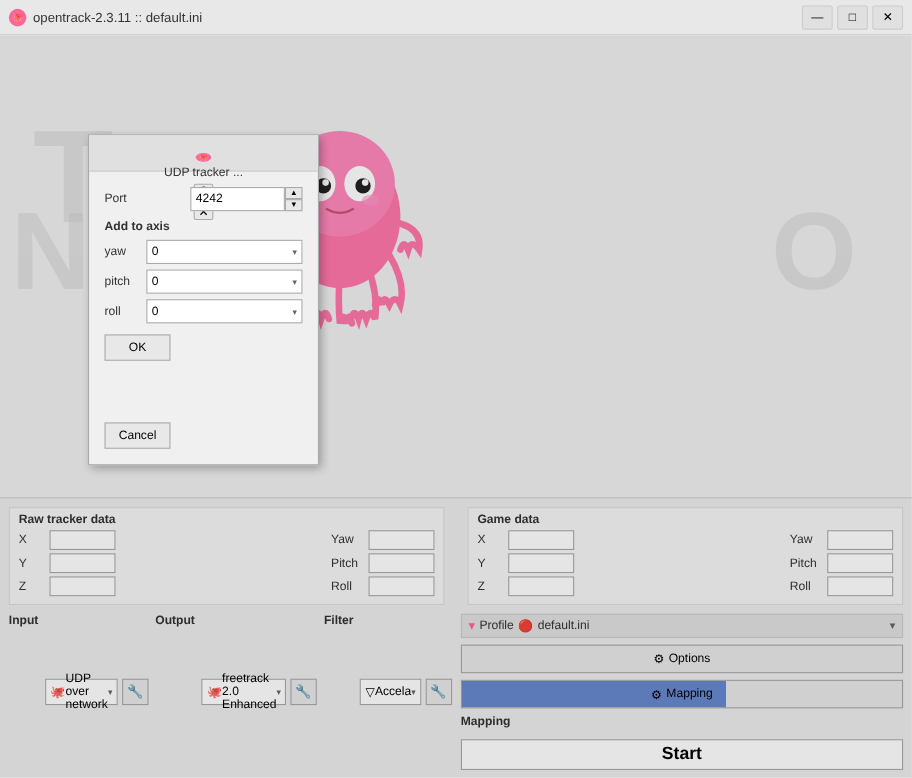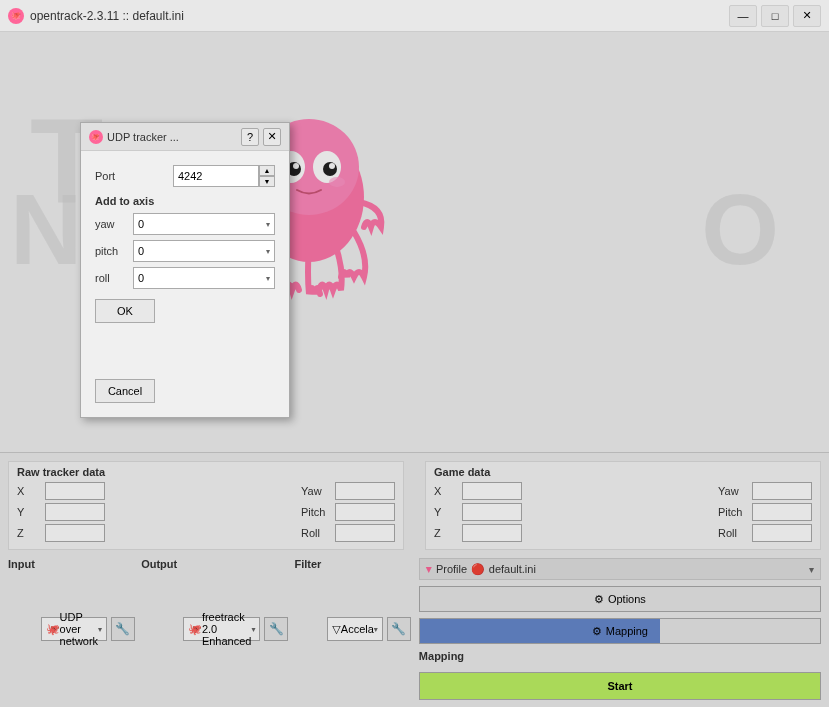--- a/index.html
+++ b/index.html
@@ -289,23 +289,23 @@
     }
     .tracking-buttons {
       display: flex;
       gap: 4px;
     }
     .track-btn {
       flex: 1;
       height: 28px;
       border: 1px solid #aaa;
       cursor: pointer;
-      font-size: 11px;
+      font-size: 16px;
       font-weight: bold;
-      background: #bef264;
+      background: #ffffff;
     }
 
     
     .modal-overlay {
       position: absolute;
       top: 0; left: 0; right: 0; bottom: 0;
       background: rgba(0,0,0,0.1);
       z-index: 100;
     }
 
@@ -318,23 +318,24 @@
       background: #f0f0f0;
       border: 1px solid #aaa;
       box-shadow: 3px 3px 8px rgba(0,0,0,0.3);
       z-index: 200;
     }
     .dialog-title-bar {
       background: #e0e0e0;
       height: 28px;
       display: flex;
       align-items: center;
-      padding: 4px 8px;
+      padding: 16px 8px;
       border-bottom: 1px solid #ccc;
       gap: 4px;
+      flex-direction: column;
     }
     .dialog-title-icon {
       width: 14px;
       height: 14px;
       background: #ff6699;
       border-radius: 50%;
       font-size: 7px;
       display: flex;
       align-items: center;
       justify-content: center;

